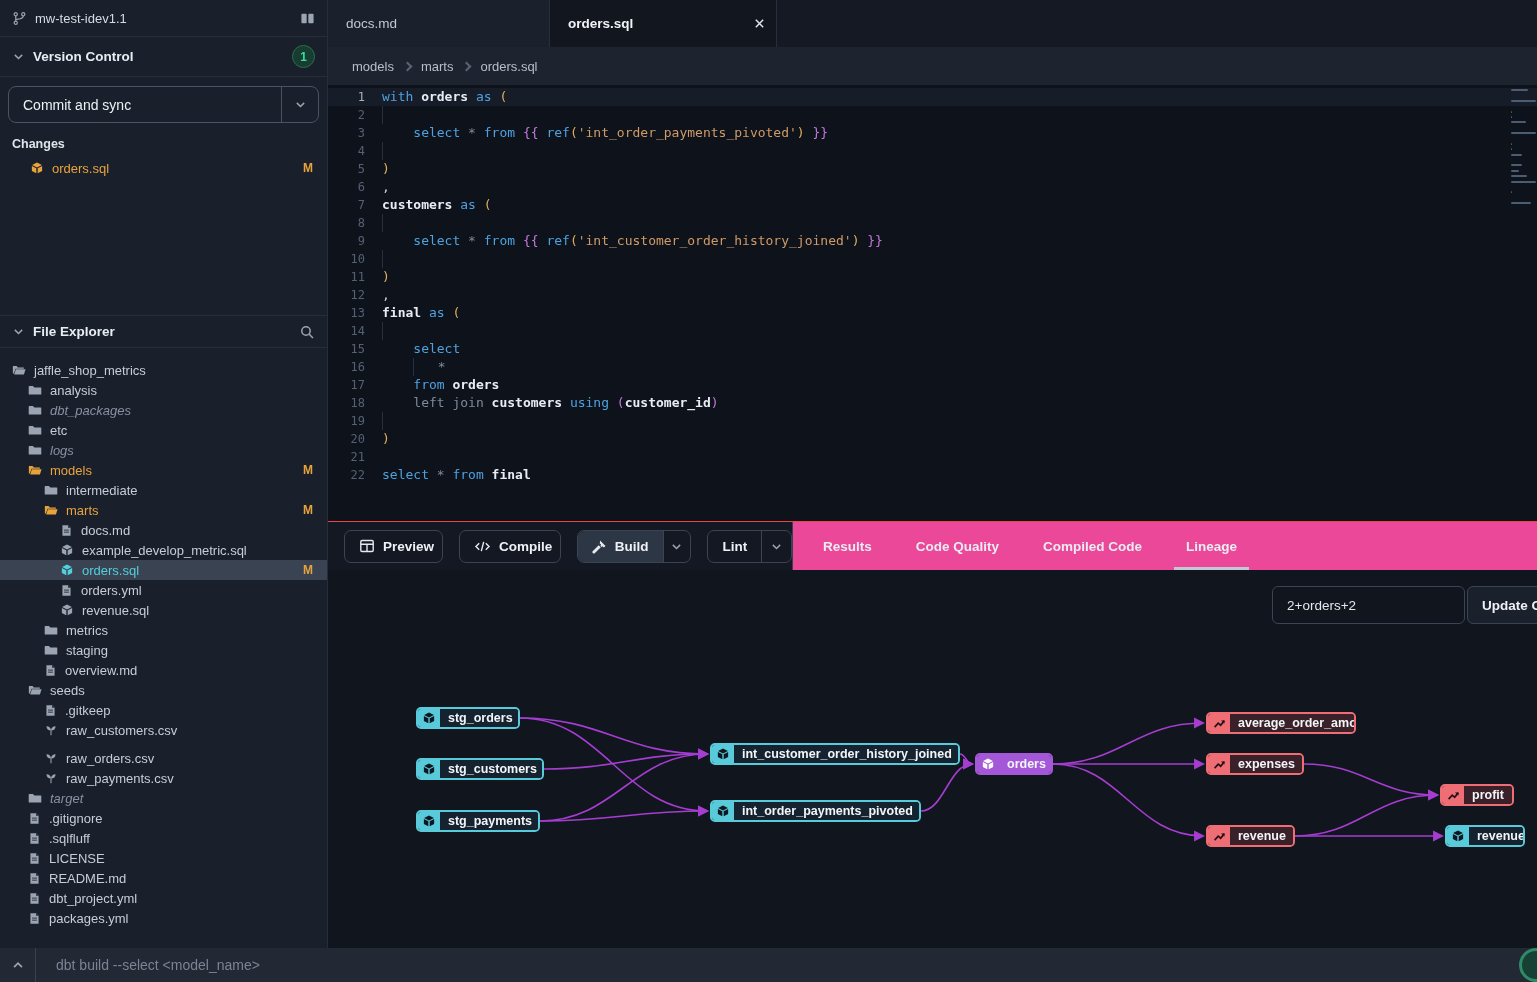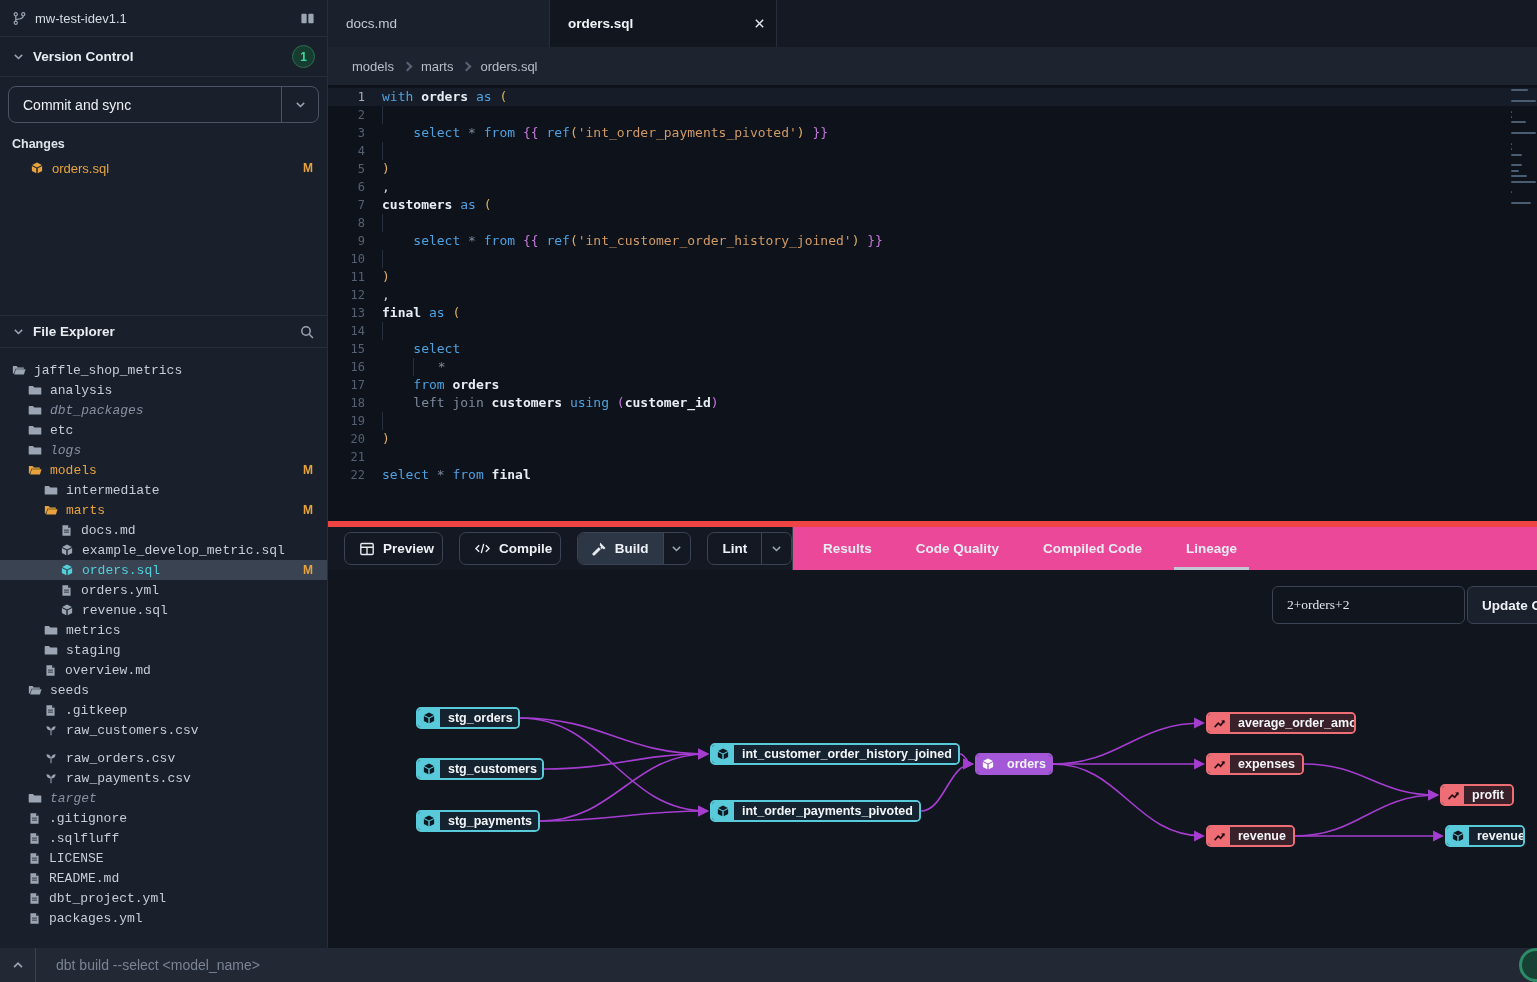--- a/index.html
+++ b/index.html
@@ -25,21 +25,21 @@
                 color:#eef1f5; background:transparent; width:100%; cursor:pointer; font-family:inherit; }
   .commit-label { flex:1; display:flex; align-items:center; padding-left:14px; font-size:14px; }
   .commit-split { width:1px; background:#495363; }
   .commit-chevron { width:36px; display:flex; align-items:center; justify-content:center; color:#c6cdd7; }
   .changes-label { font-size:12.5px; font-weight:bold; color:#dfe4eb; padding:14px 12px 6px 12px; }
   .change-row { height:22px; display:flex; align-items:center; padding:0 14px 0 30px; cursor:pointer; }
   .change-row .lbl { font-size:13px; color:#e8a33d; margin-left:8px; flex:1; }
   .m-badge { font-size:12px; font-weight:bold; color:#e8a33d; }
   .file-tree { flex:1; padding-top:12px; overflow:hidden; }
   .tree-row { height:20px; display:flex; align-items:center; padding-right:14px; cursor:pointer; color:#c6cdd7; }
-  .tree-row .lbl { font-size:13px; margin-left:8px; flex:1; white-space:nowrap;font-family:Liberation Mono, monospace; }
+  .tree-row .lbl { font-size:13px; margin-left:8px; flex:1; white-space:nowrap; }
   .tree-row.italic .lbl { font-style:italic; color:#8791a2; }
   .tree-row.orange .lbl { color:#e8a33d; }
   .tree-row.orange .icon { color:#e8a33d; }
   .tree-row.teal .lbl { color:#52d0dc; }
   .tree-row.teal .icon { color:#52d0dc; }
   .tree-row.selected { background:#3a4352; }
 
   
   .main { display:flex; flex-direction:column; background:#0e131b; overflow:hidden; }
   .tabbar { height:47px; display:flex; background:#141923; flex:none; }
@@ -66,41 +66,41 @@
   .tk-s { color:#d19a66; }
   .tk-y { color:#e0b05e; }
   .tk-p { color:#c678dd; }
   .tk-d { color:#7d8a9c; }
   .tk-w { color:#c9d1dc; }
   .tk-g { display:inline-block; width:0; border-left:1px solid #27303e; height:18px; vertical-align:top; }
   .minimap { position:absolute; top:4px; right:0; width:27px; }
   .minimap .mrow { height:2px; margin:0 0 3.4px 1px; background:#4a5d73; border-radius:1px; }
 
   
-  .toolbar { height:49px; flex:none; display:flex; border-top:6px solid #ef4444; }
+  .toolbar { height:49px; flex:none; display:flex; border-top:1px solid #ef4444; }
   .tb-left { width:464px; background:#131822; display:flex; align-items:center; padding-left:16px; gap:16px; }
   .tb-right { flex:1; background:#ec4899; border-left:1px solid #39414e; display:flex; align-items:flex-end; padding-left:28px; }
   .btn-group { display:flex; align-items:stretch; height:33px; border:1px solid #3b4454; border-radius:7px; overflow:hidden; }
   .tb-btn { display:flex; align-items:center; gap:8px; padding:0 14px; background:transparent; border:none;
             color:#eef1f5; font-size:13.5px; font-weight:bold; font-family:inherit; cursor:pointer; }
   .tb-btn .icon { color:#e6eaef; }
   .btn-group.hl .tb-btn.main-seg { background:#2c3644; }
   .seg-split { width:1px; background:#3b4454; }
   .dd-seg { width:34px; display:flex; align-items:center; justify-content:center; background:transparent; border:none;
             color:#c6cdd7; cursor:pointer; }
   .res-tab { height:100%; display:flex; align-items:center; padding:0 2px; margin-right:40px; font-size:13.5px; font-weight:bold;
              color:#e9edf2; background:none; border:none; font-family:inherit; cursor:pointer; position:relative; }
   .res-tab .under { position:absolute; left:-10px; right:-10px; bottom:0; height:3px; background:transparent; }
   .res-tab.active .under { background:#c3c9d4; }
 
   
   .lineage { position:relative; flex:1; background:#10151e; overflow:hidden; }
   .lin-controls { position:absolute; top:16px; left:944px; display:flex; z-index:3; }
   .lin-input { width:193px; height:38px; background:#10151e; border:1px solid #3b4454; border-radius:6px;
-               color:#e3e8ee; font-size:13.5px; padding:0 14px; font-family:Liberation Serif, serif; }
+               color:#e3e8ee; font-size:13.5px; padding:0 14px; font-family:Liberation Sans, sans-serif; }
   .lin-update { height:38px; width:140px; margin-left:2px; background:#1a202c; border:1px solid #3b4454; border-radius:6px;
                 color:#eef1f5; font-size:13.5px; font-weight:bold; font-family:inherit; text-align:left; padding:0 14px; cursor:pointer; }
   #edges { position:absolute; inset:0; }
   .node { position:absolute; height:22px; display:flex; align-items:stretch; border-radius:5px; border:2px solid;
           font-weight:bold; font-size:12.5px; color:#f2f5f8; overflow:hidden; cursor:pointer; }
   .node .nicon { width:22px; flex:none; display:flex; align-items:center; justify-content:center; }
   .node .nlabel { display:flex; align-items:center; padding:0 8px; white-space:nowrap; }
   .node.model { border-color:#58cada; }
   .node.model .nicon { background:#58cada; color:#0e1822; }
   .node.model .nlabel { background:#15222f; }

